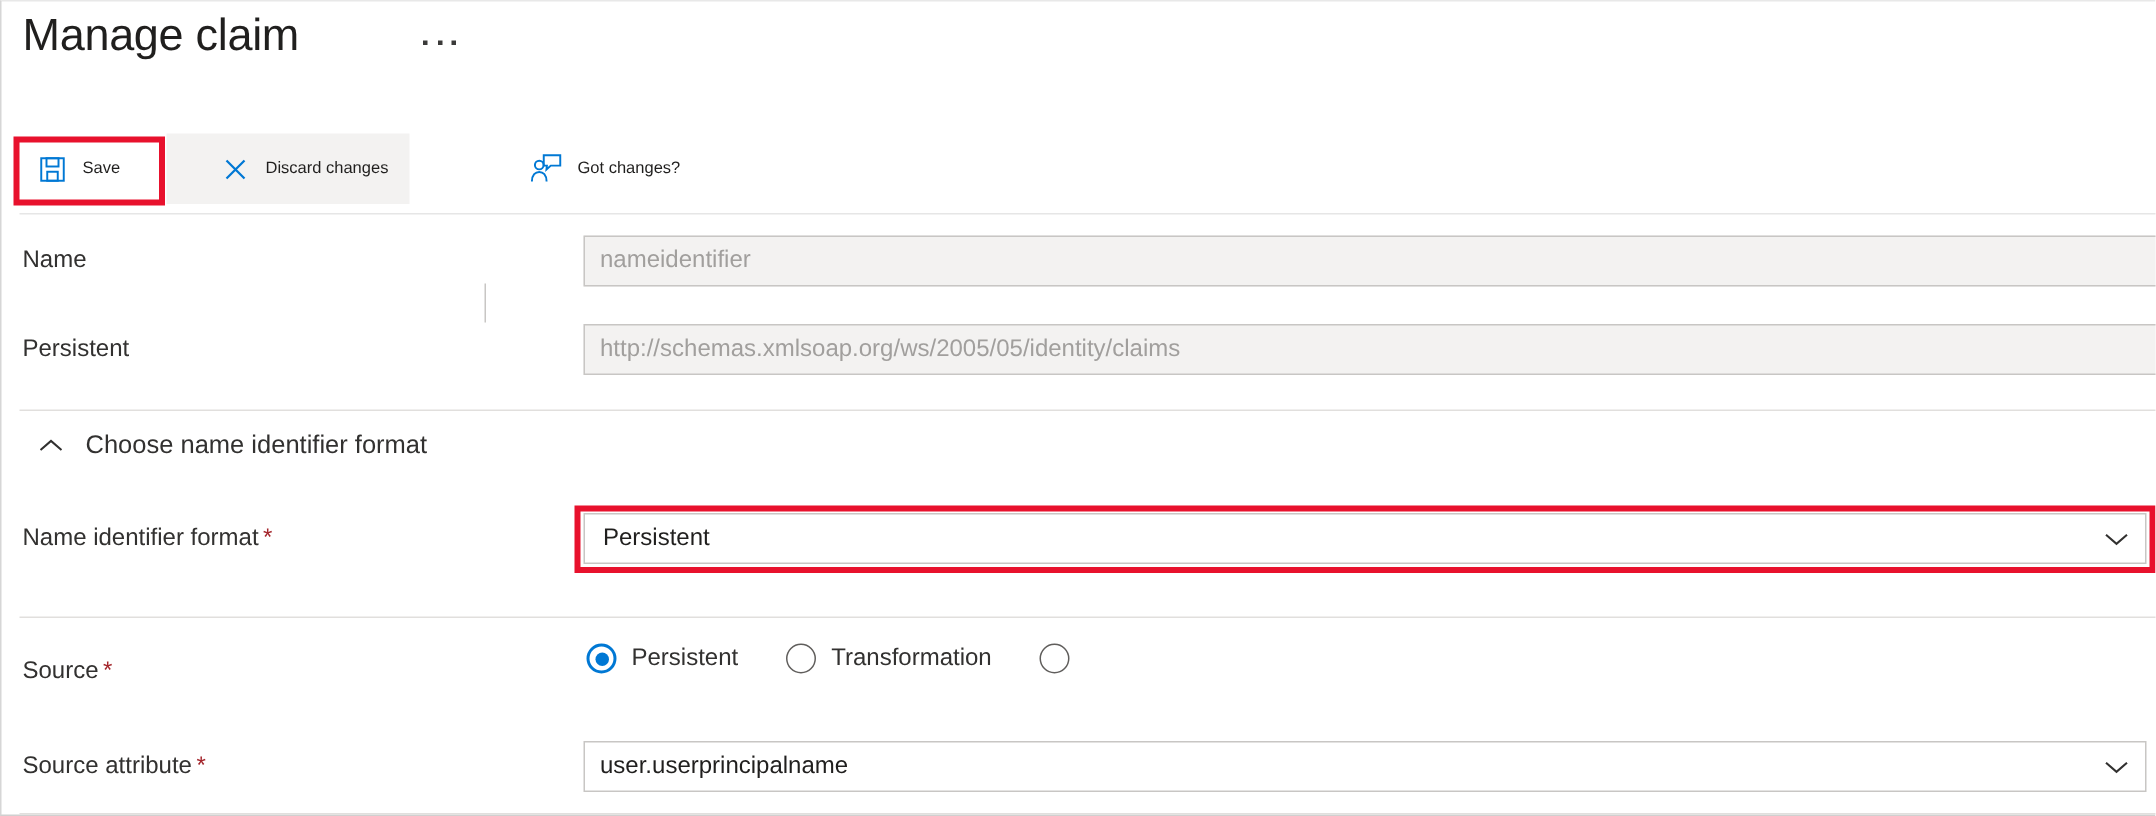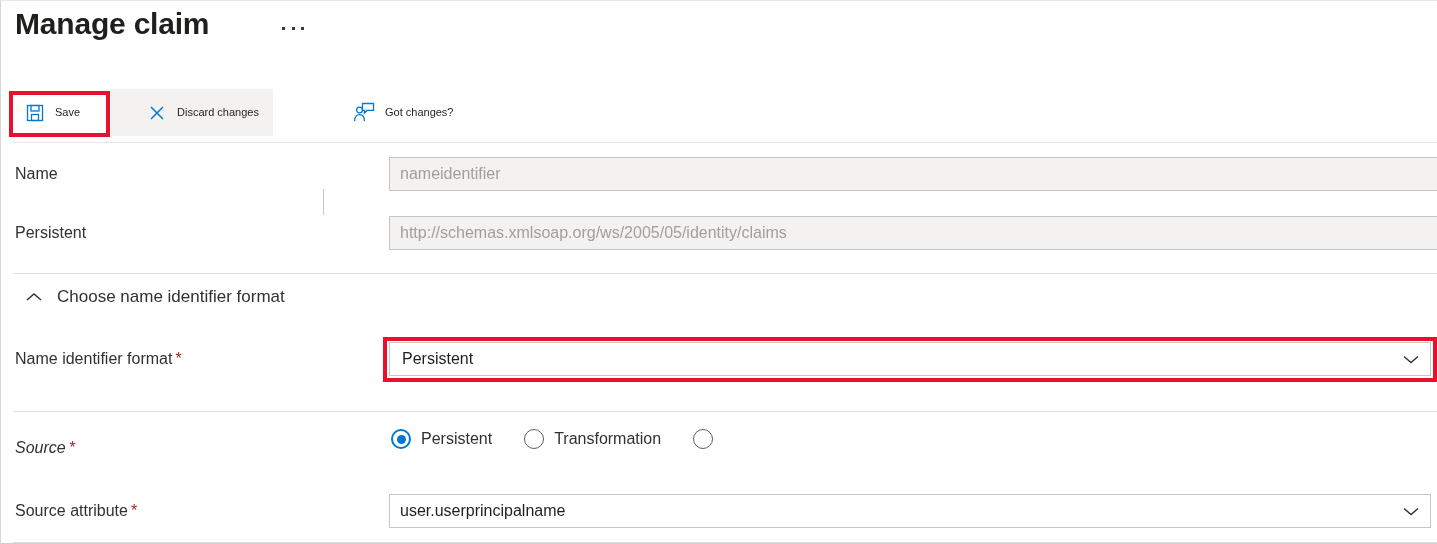--- a/index.html
+++ b/index.html
@@ -25,21 +25,21 @@
   .header {
     position: absolute;
     left: 0; top: 0;
     width: 100%;
     height: 78px;
   }
   .page-title {
     position: absolute;
     left: 14px; top: 6px;
     font-size: 30px;
-    font-weight: 700;
+    font-weight: 400;
     letter-spacing: -0.2px;
     color: #201f1e;
     white-space: nowrap;
   }
   .ellipsis-menu {
     position: absolute;
     left: 280px; top: 16px;
     width: 24px; height: 22px;
     display: flex;
     align-items: center;
@@ -195,21 +195,21 @@
     position: absolute;
     left: 382px; top: 336px;
     width: 1054px; height: 45px;
     border: 4px solid #e8112d;
     pointer-events: none;
     z-index: 4;
   }
 
   
   .row-source { top: 428px; }
-  .row-source .row-label { top: 10px; font-style: italic; }
+  .row-source .row-label { top: 10px; }
   .radio-group {
     position: absolute;
     left: 390px; top: 0;
     display: flex;
     align-items: center;
     gap: 0;
   }
   .radio-item {
     display: flex;
     align-items: center;

